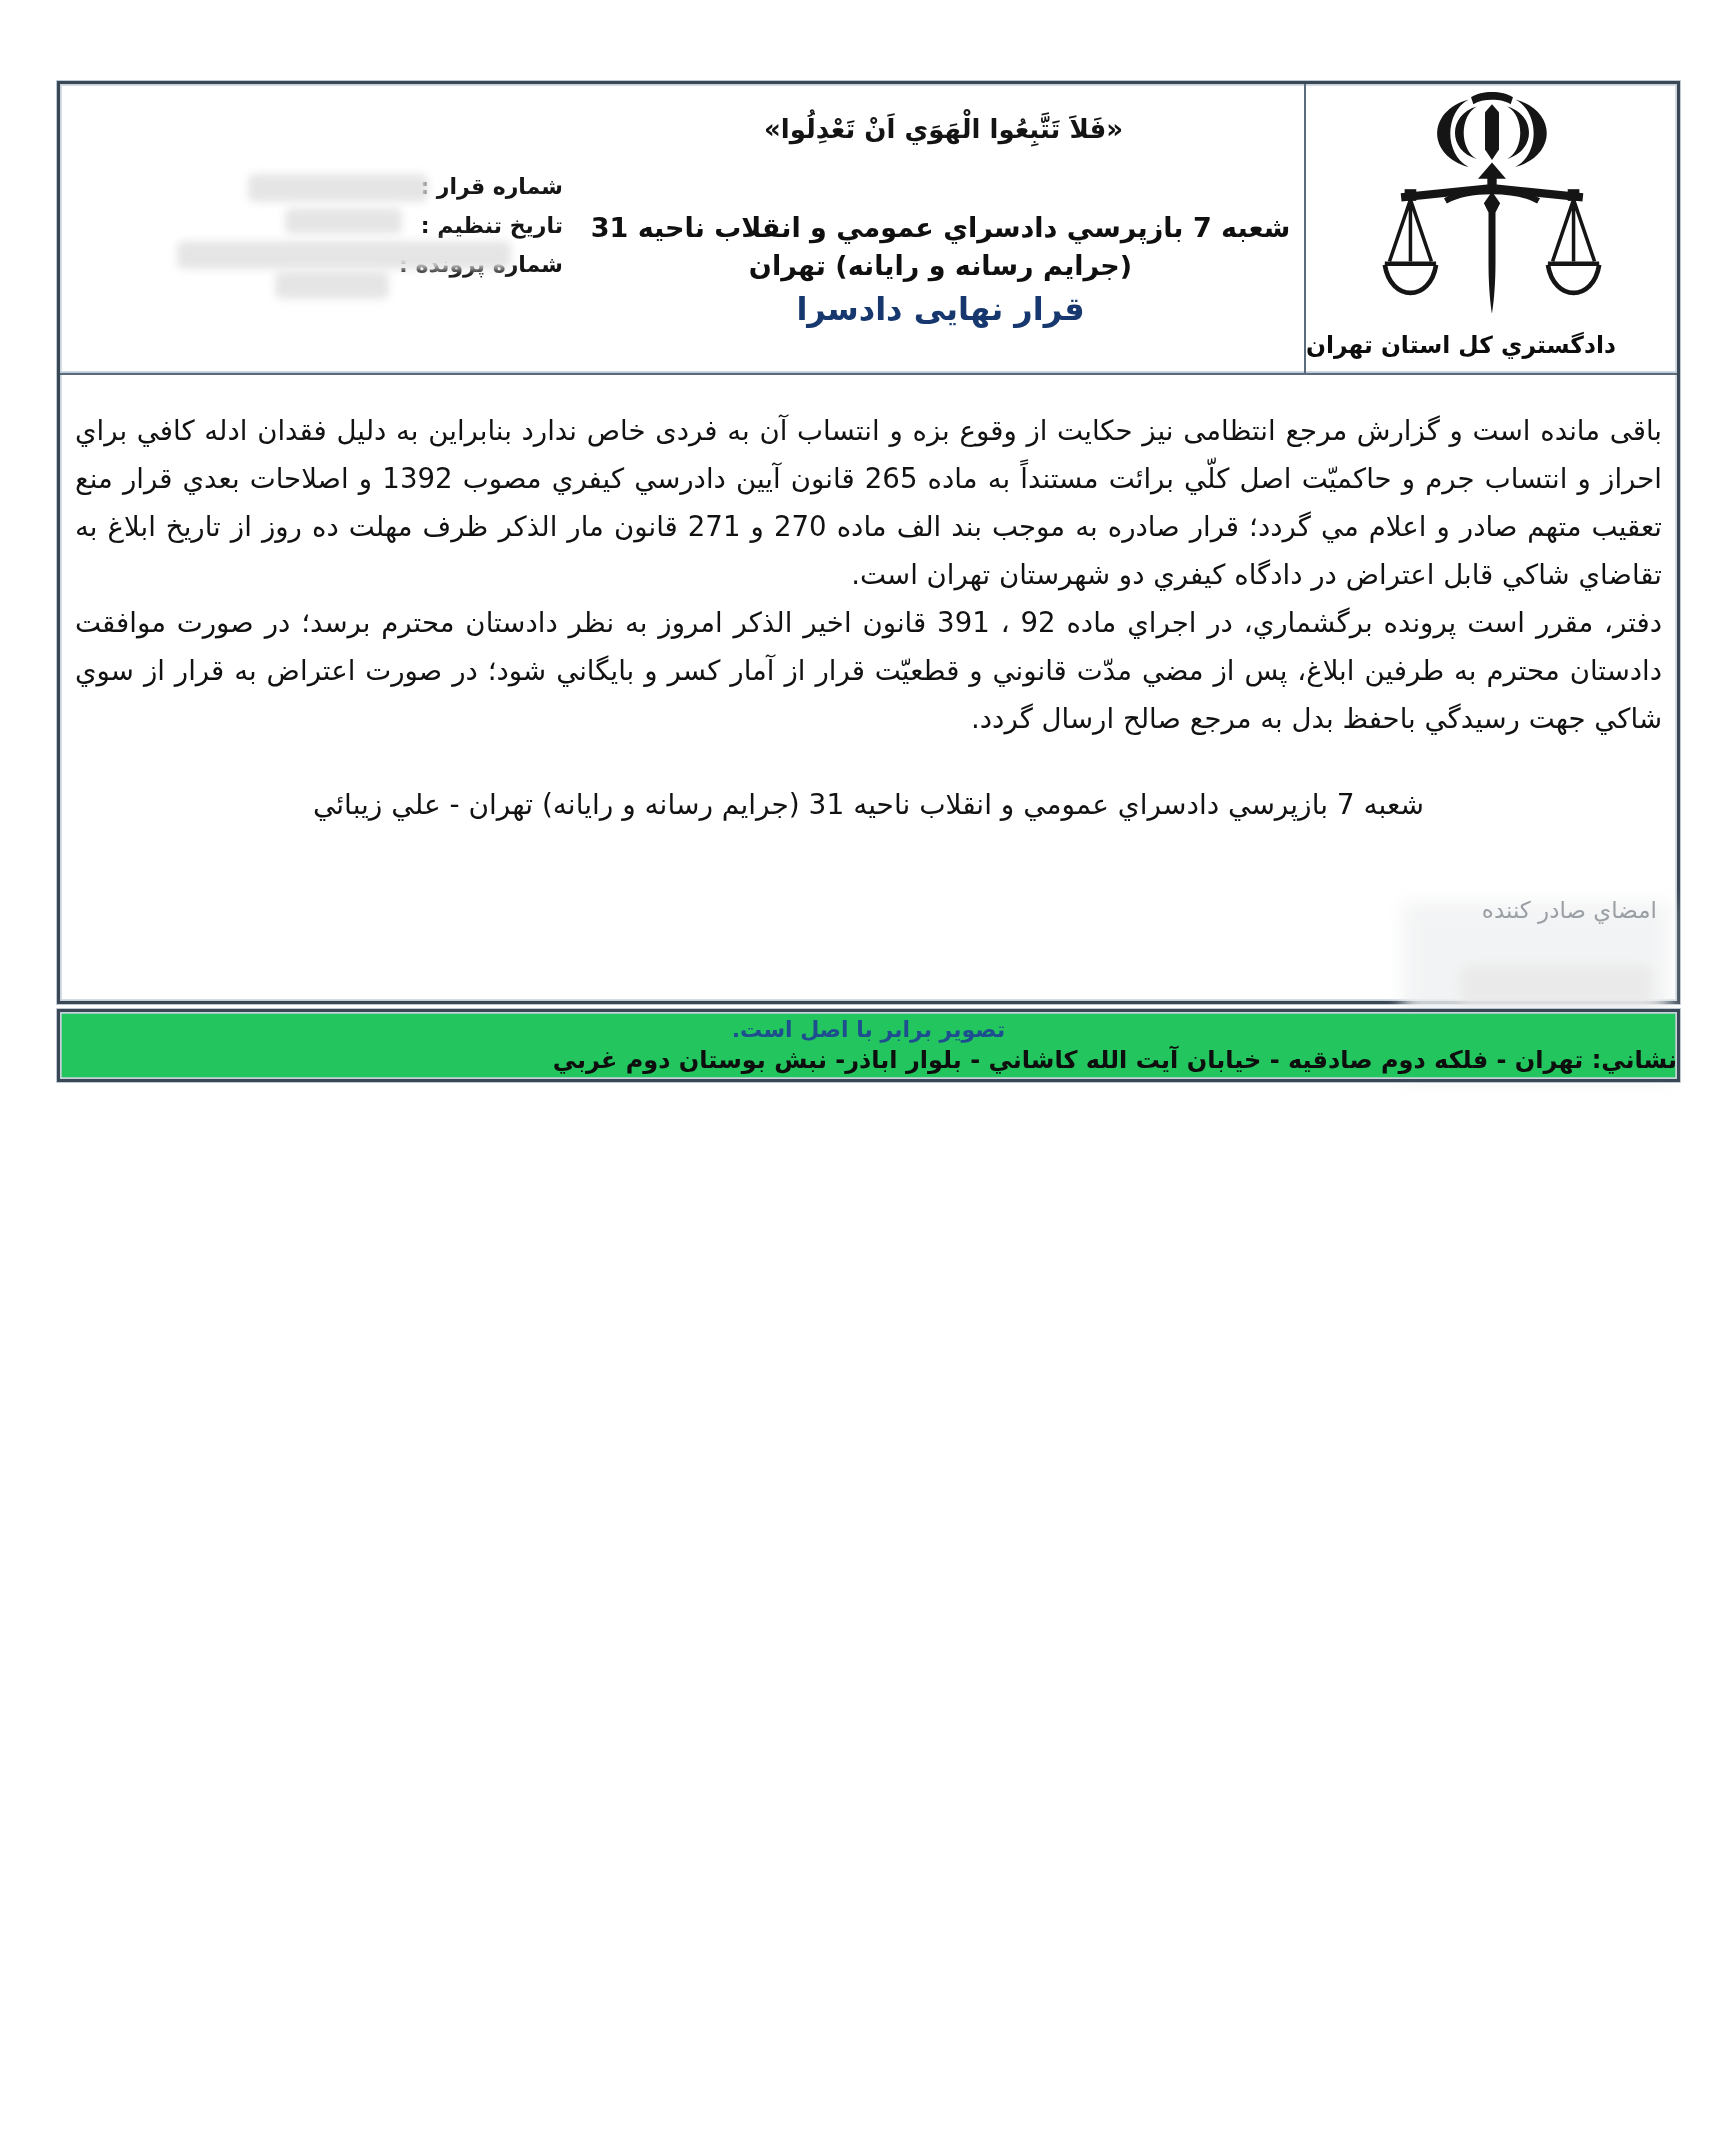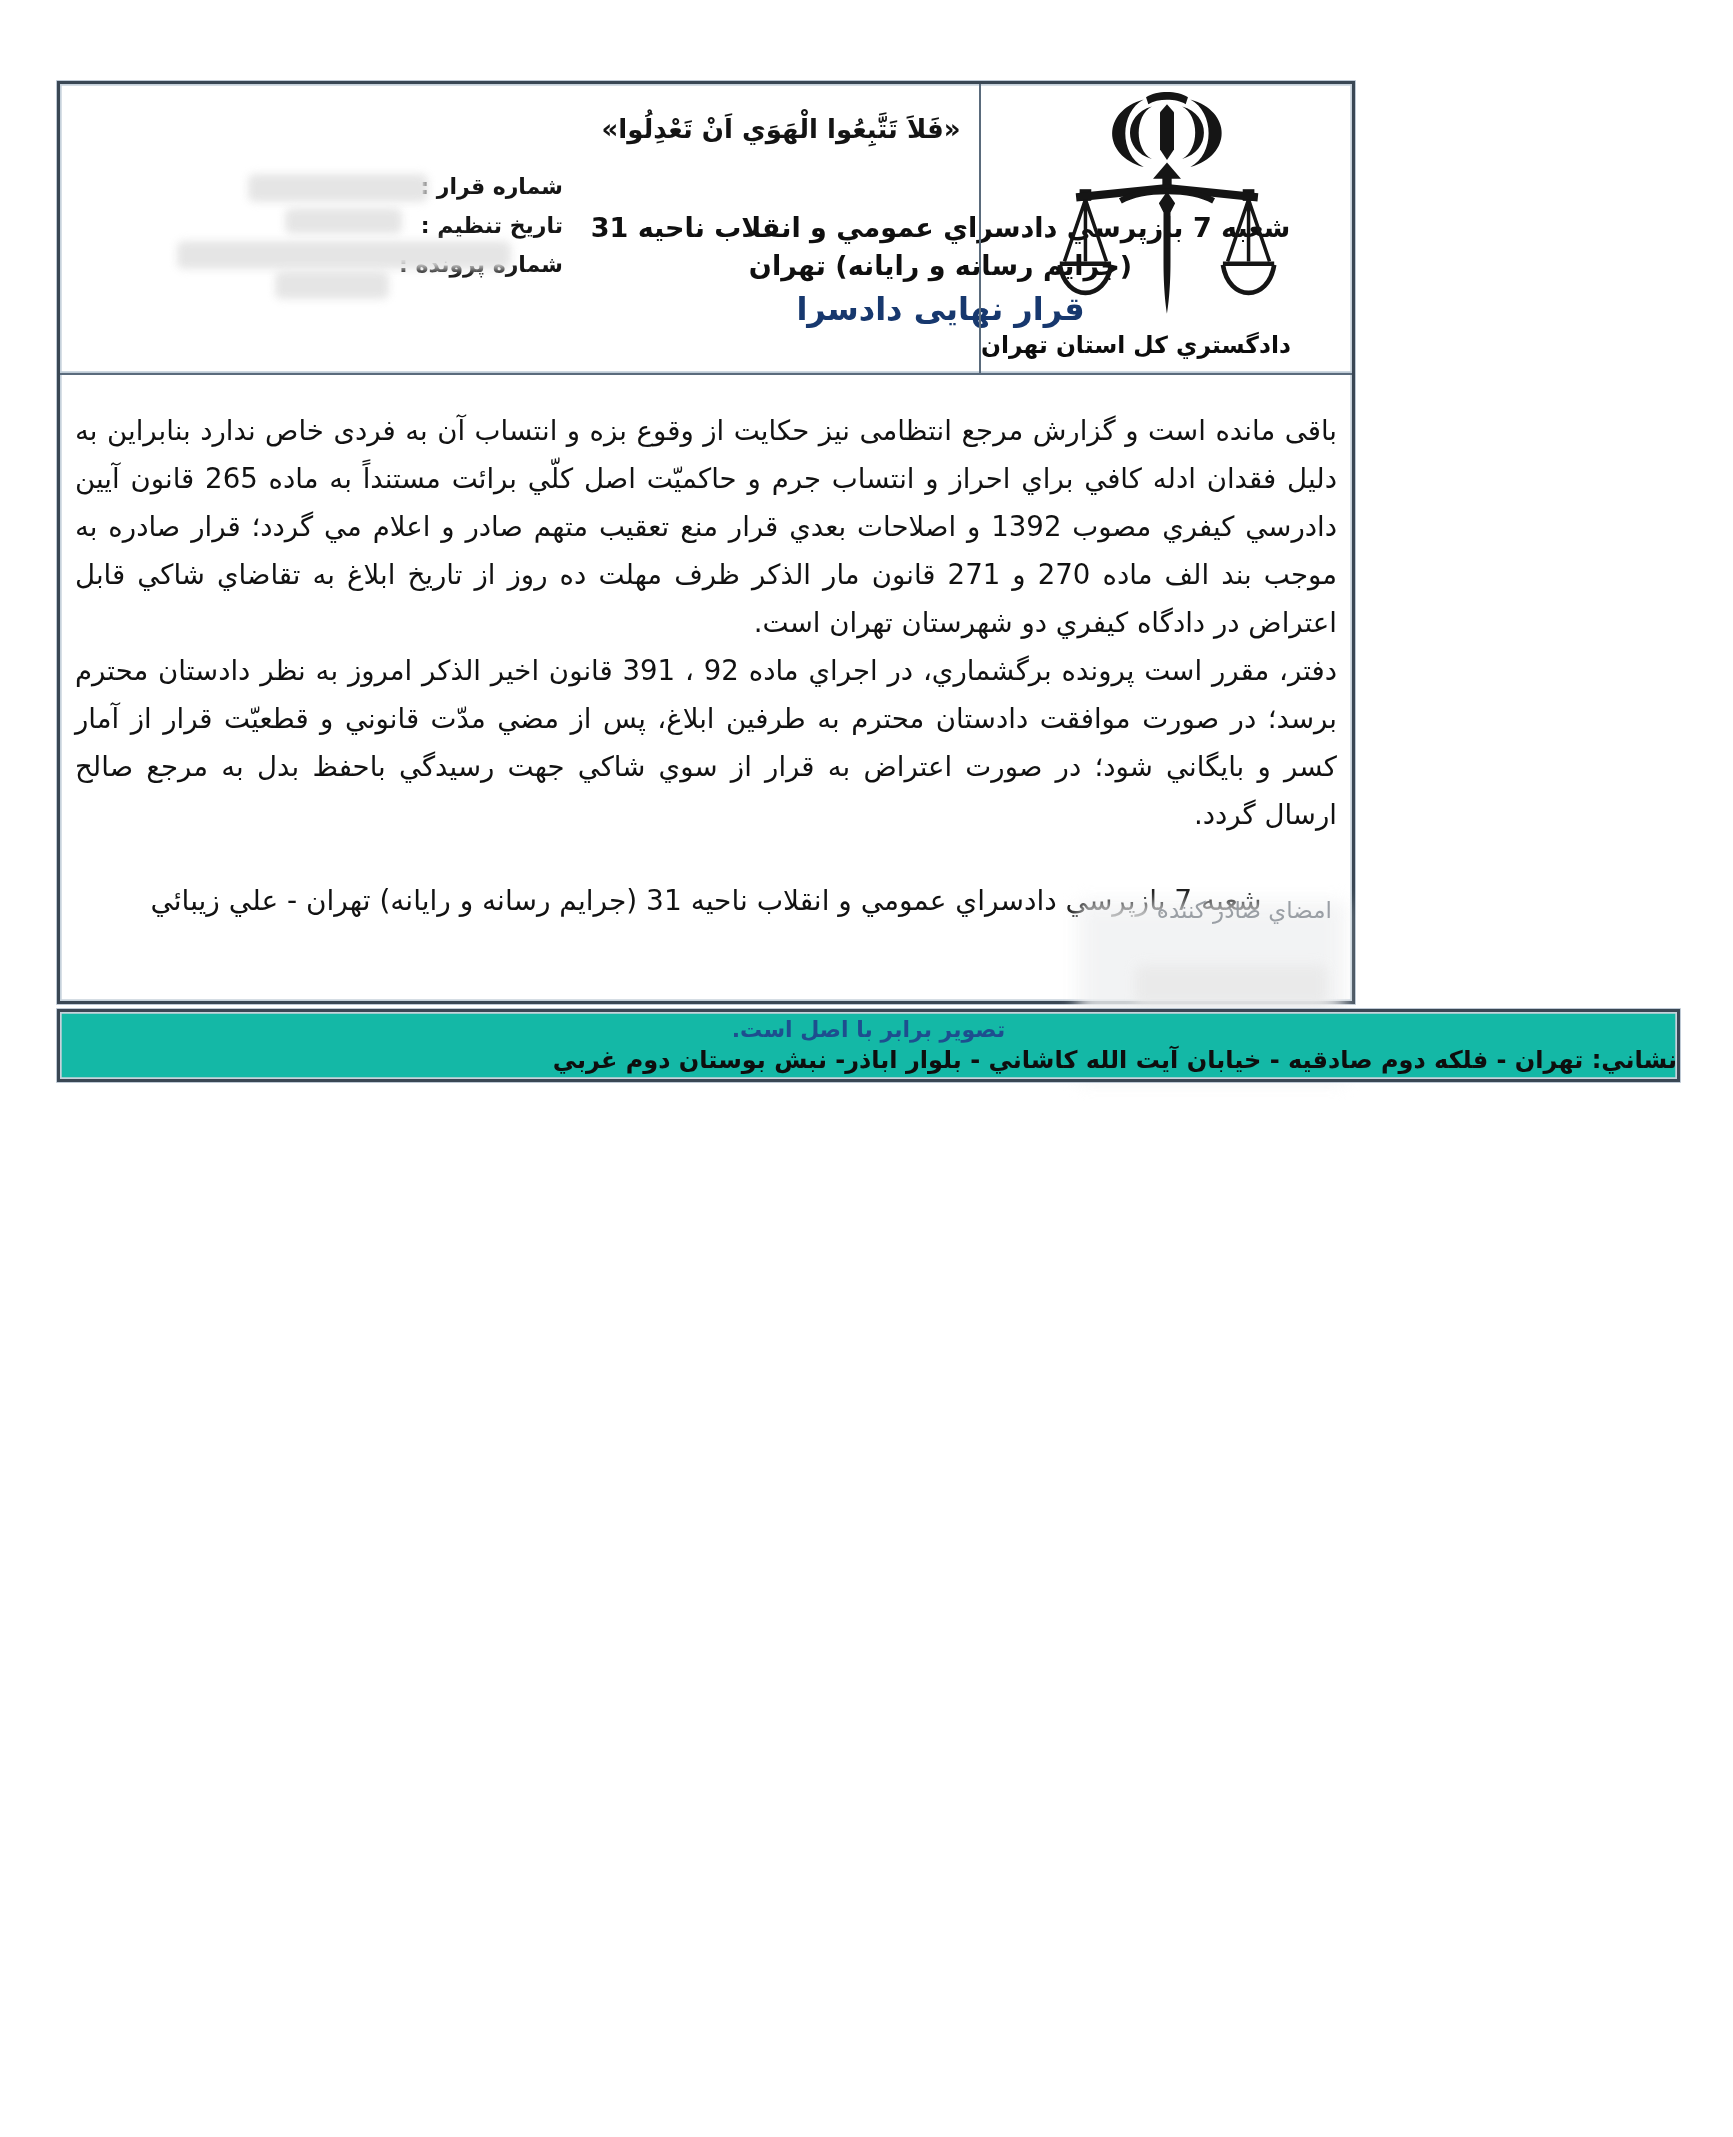--- a/index.html
+++ b/index.html
@@ -6,21 +6,21 @@
   .page{
     position:relative;
     width:1733px;height:2137px;
     background:#ffffff;
     font-family:"DejaVu Sans",sans-serif;
     overflow:hidden;
   }
   
   .main-box{
     position:absolute;left:57px;top:81px;
-    width:1298px;height:923px;
+    width:1623px;height:923px;
     box-sizing:border-box;
     border:3.3px solid #3a4754;
     box-shadow:inset 0 0 0 1.7px #c7d2dc, 0 0 0 0.8px #aebccb;
     background:#ffffff;
     direction:rtl;
   }
   
   .header{
     position:relative;height:291px;box-sizing:border-box;
     border-bottom:2.5px solid #55импort;
@@ -99,21 +99,21 @@
   .sign-blob{
     position:absolute;right:25px;top:881px;width:192px;height:40px;
     background:#e9e9e9;filter:blur(5.8px);opacity:.85;border-radius:6.7px;
   }
   
   .footer-box{
     position:absolute;left:57px;top:1009px;
     width:1623px;height:73px;box-sizing:border-box;
     border:3.3px solid #3a4754;
     box-shadow:inset 0 0 0 1.7px #c7d2dc, 0 0 0 0.8px #aebccb;
-    background:#14b8a6;text-align:center;direction:rtl;
+    background:#22c55e;text-align:center;direction:rtl;
     padding-top:4.2px;
   }
   .certify-line{
     font-size:22px;font-weight:bold;color:#1e4e8f;line-height:28px;
   }
   .address-line{
     font-size:24px;font-weight:bold;color:#0e0e0e;line-height:33px;text-align:right;
   }
 </style>
 </head>

